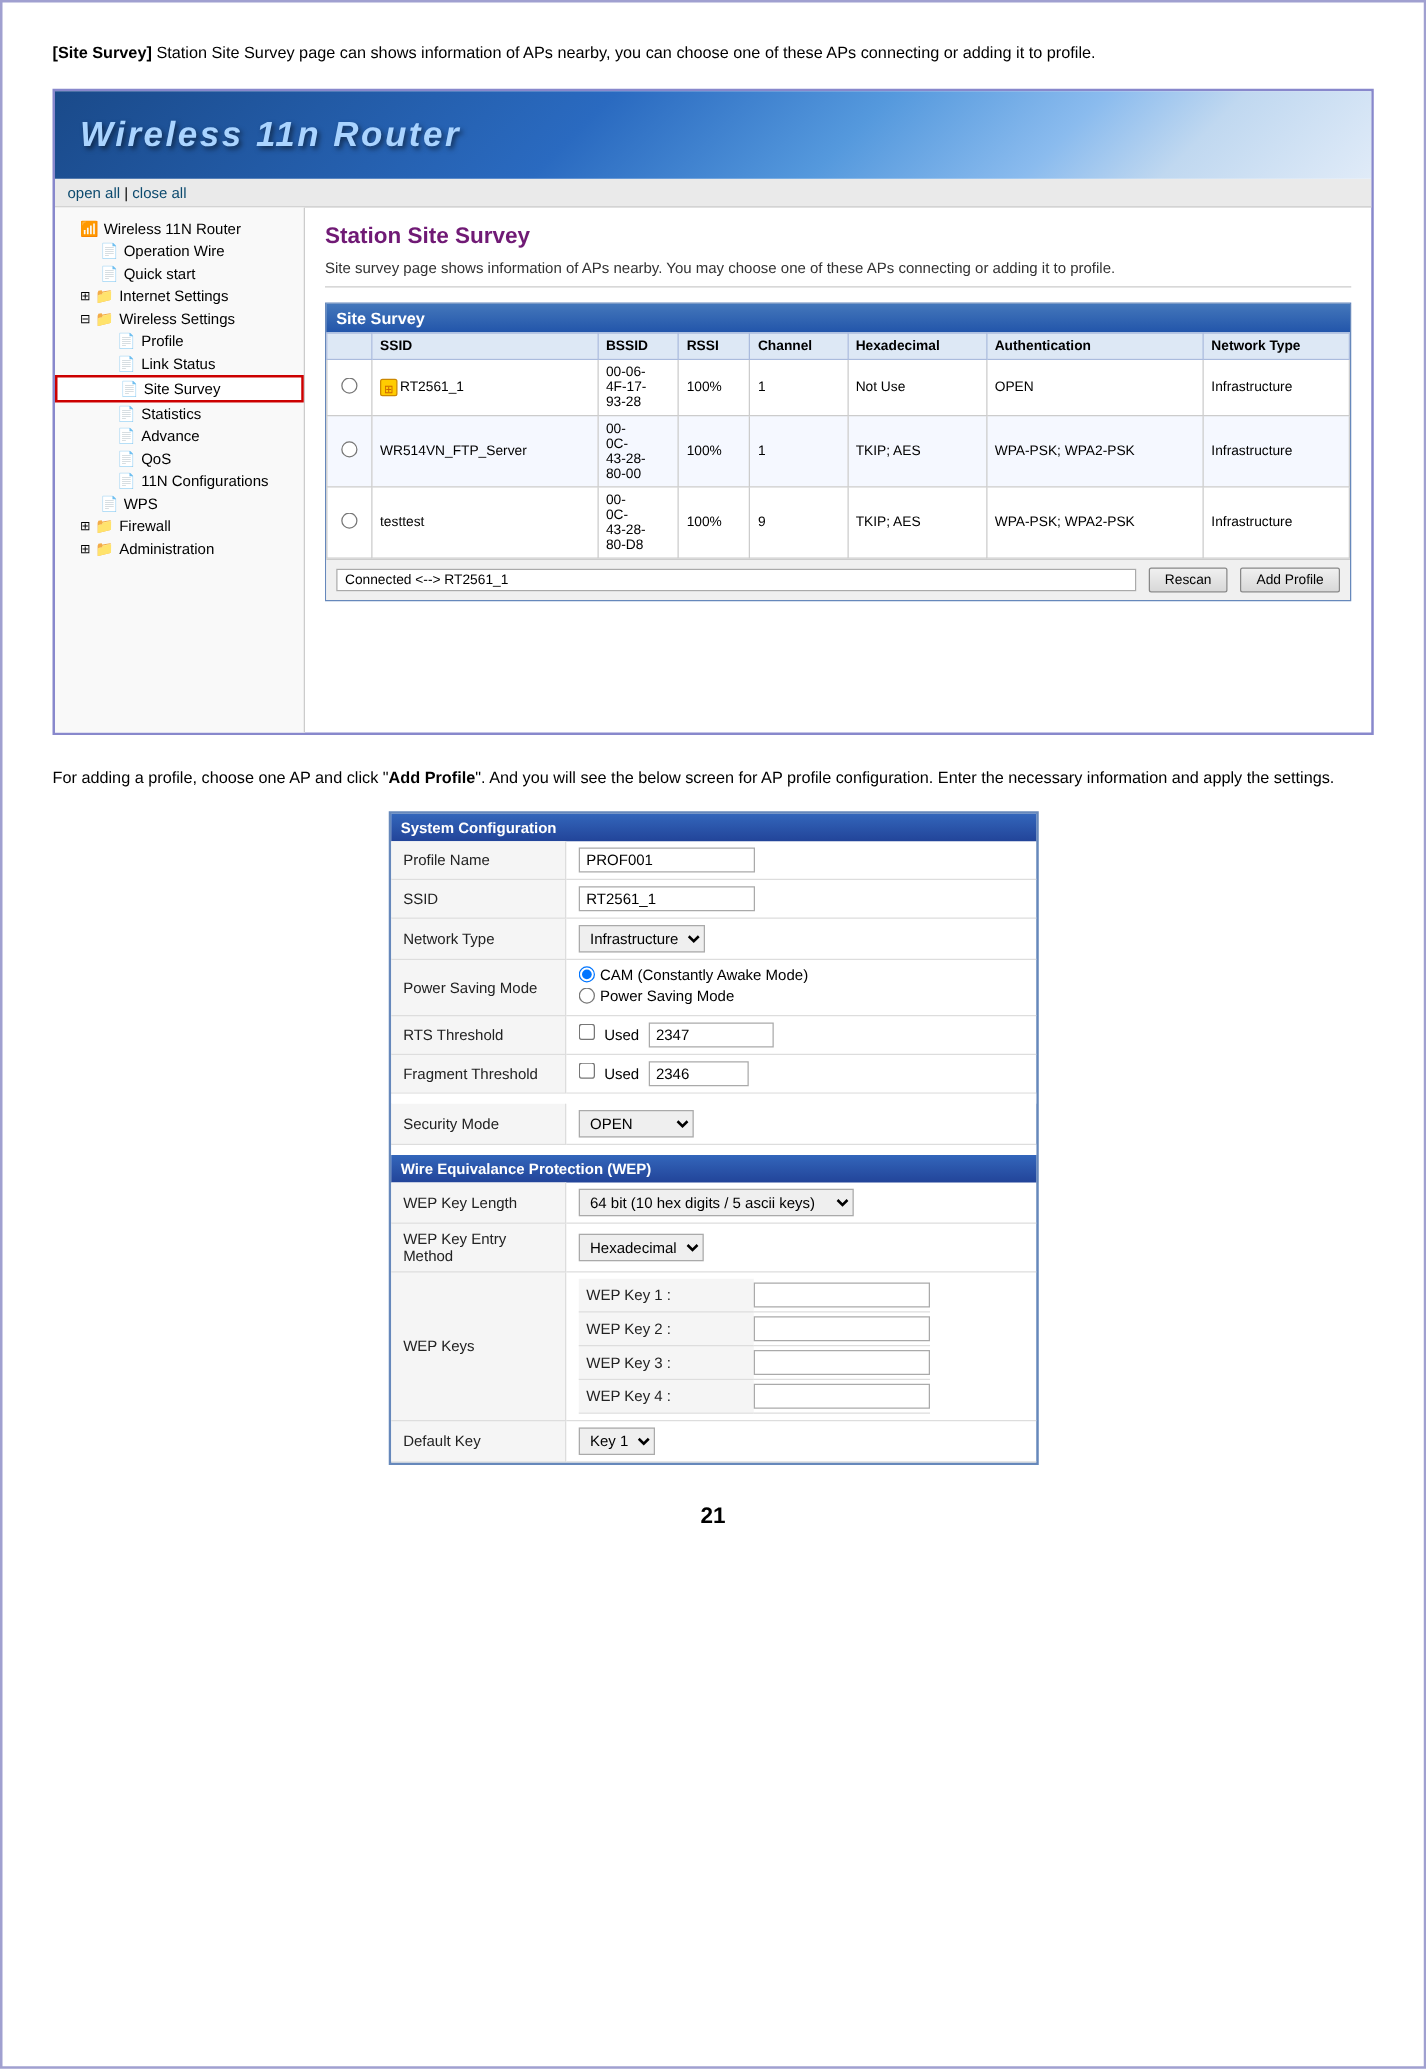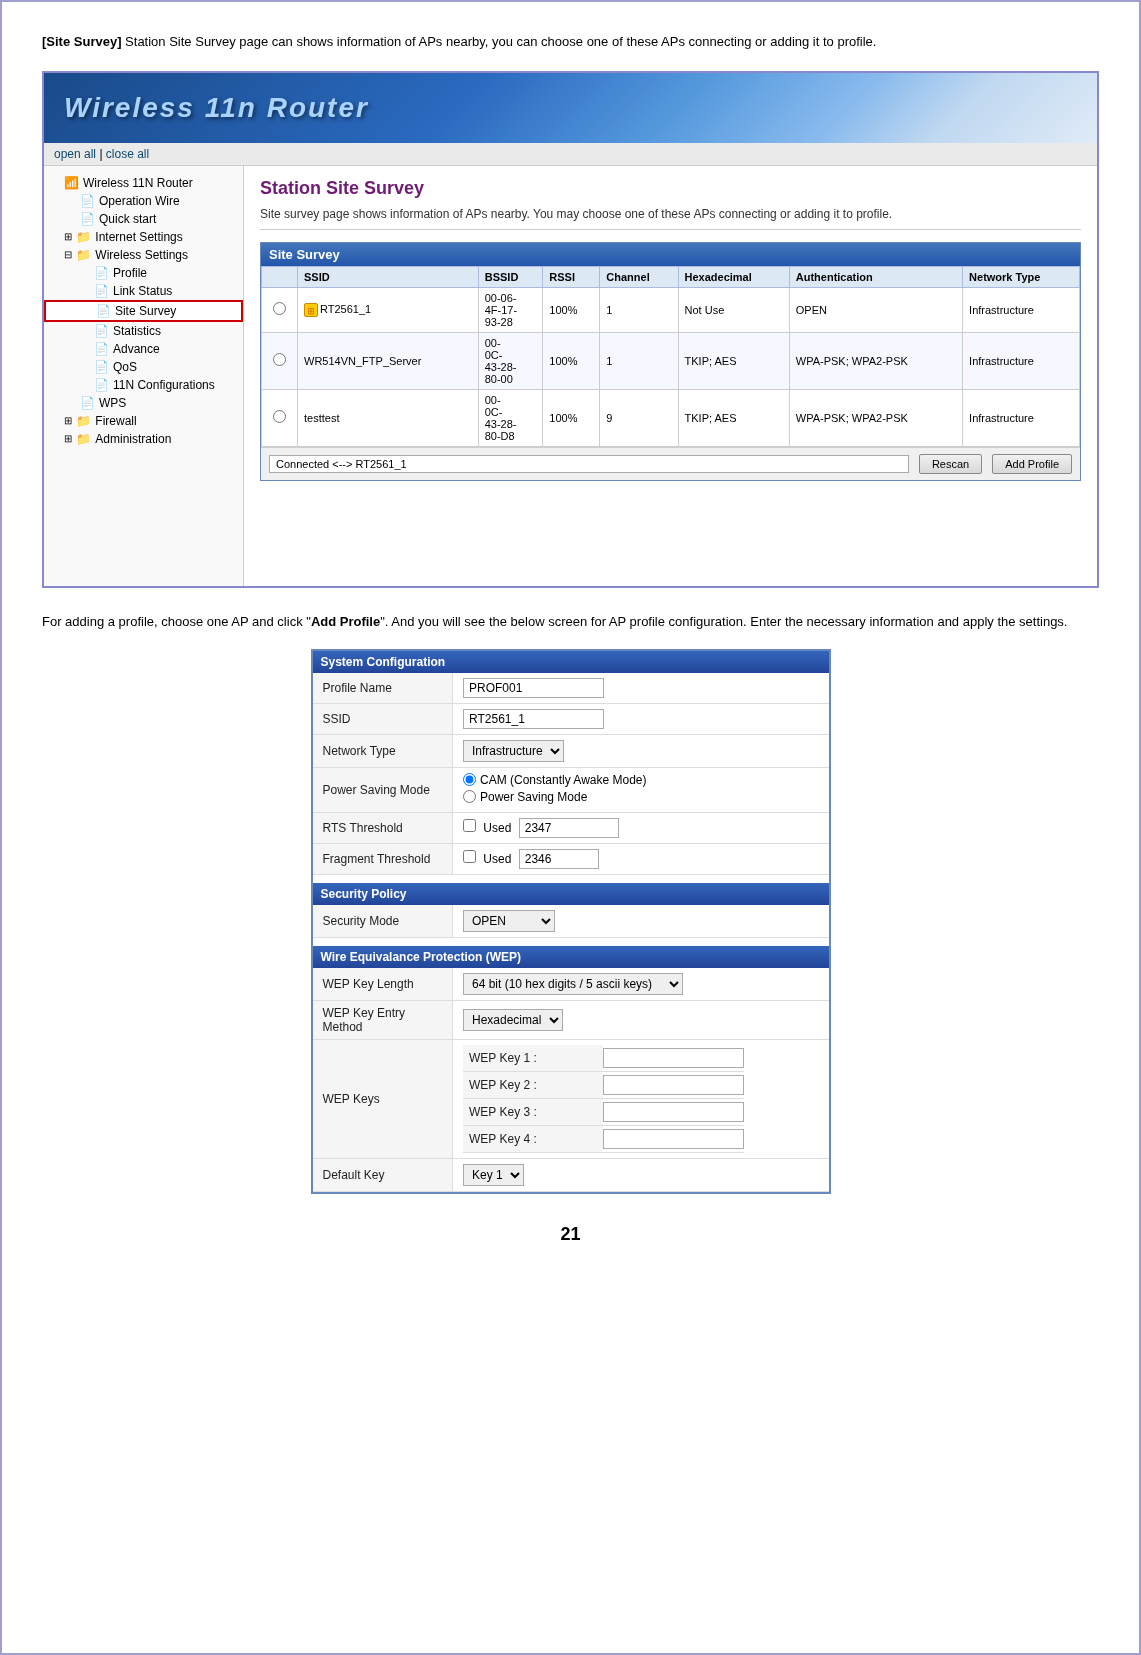--- a/index.html
+++ b/index.html
@@ -462,21 +462,20 @@
         <input type="checkbox" class="config-checkbox" style="">
         <span>Used</span>
         <input type="text" class="config-input" value="2346" style="width: 80px; margin-left: 4px;">
       </td>
     </tr>
   </tbody>
     </table>
 
   <div style="height:8px; background:#fff;"></div>
 
-  <div class="config-section-header">Security Policy</div>
   <table class="config-table">
     <tbody>
         <tr>
       <td>Security Mode</td>
       <td>
         <select class="config-select">
           <option>OPEN</option>
           <option>WEP</option>
           <option>WPA-PSK</option>
           <option>WPA2-PSK</option>

